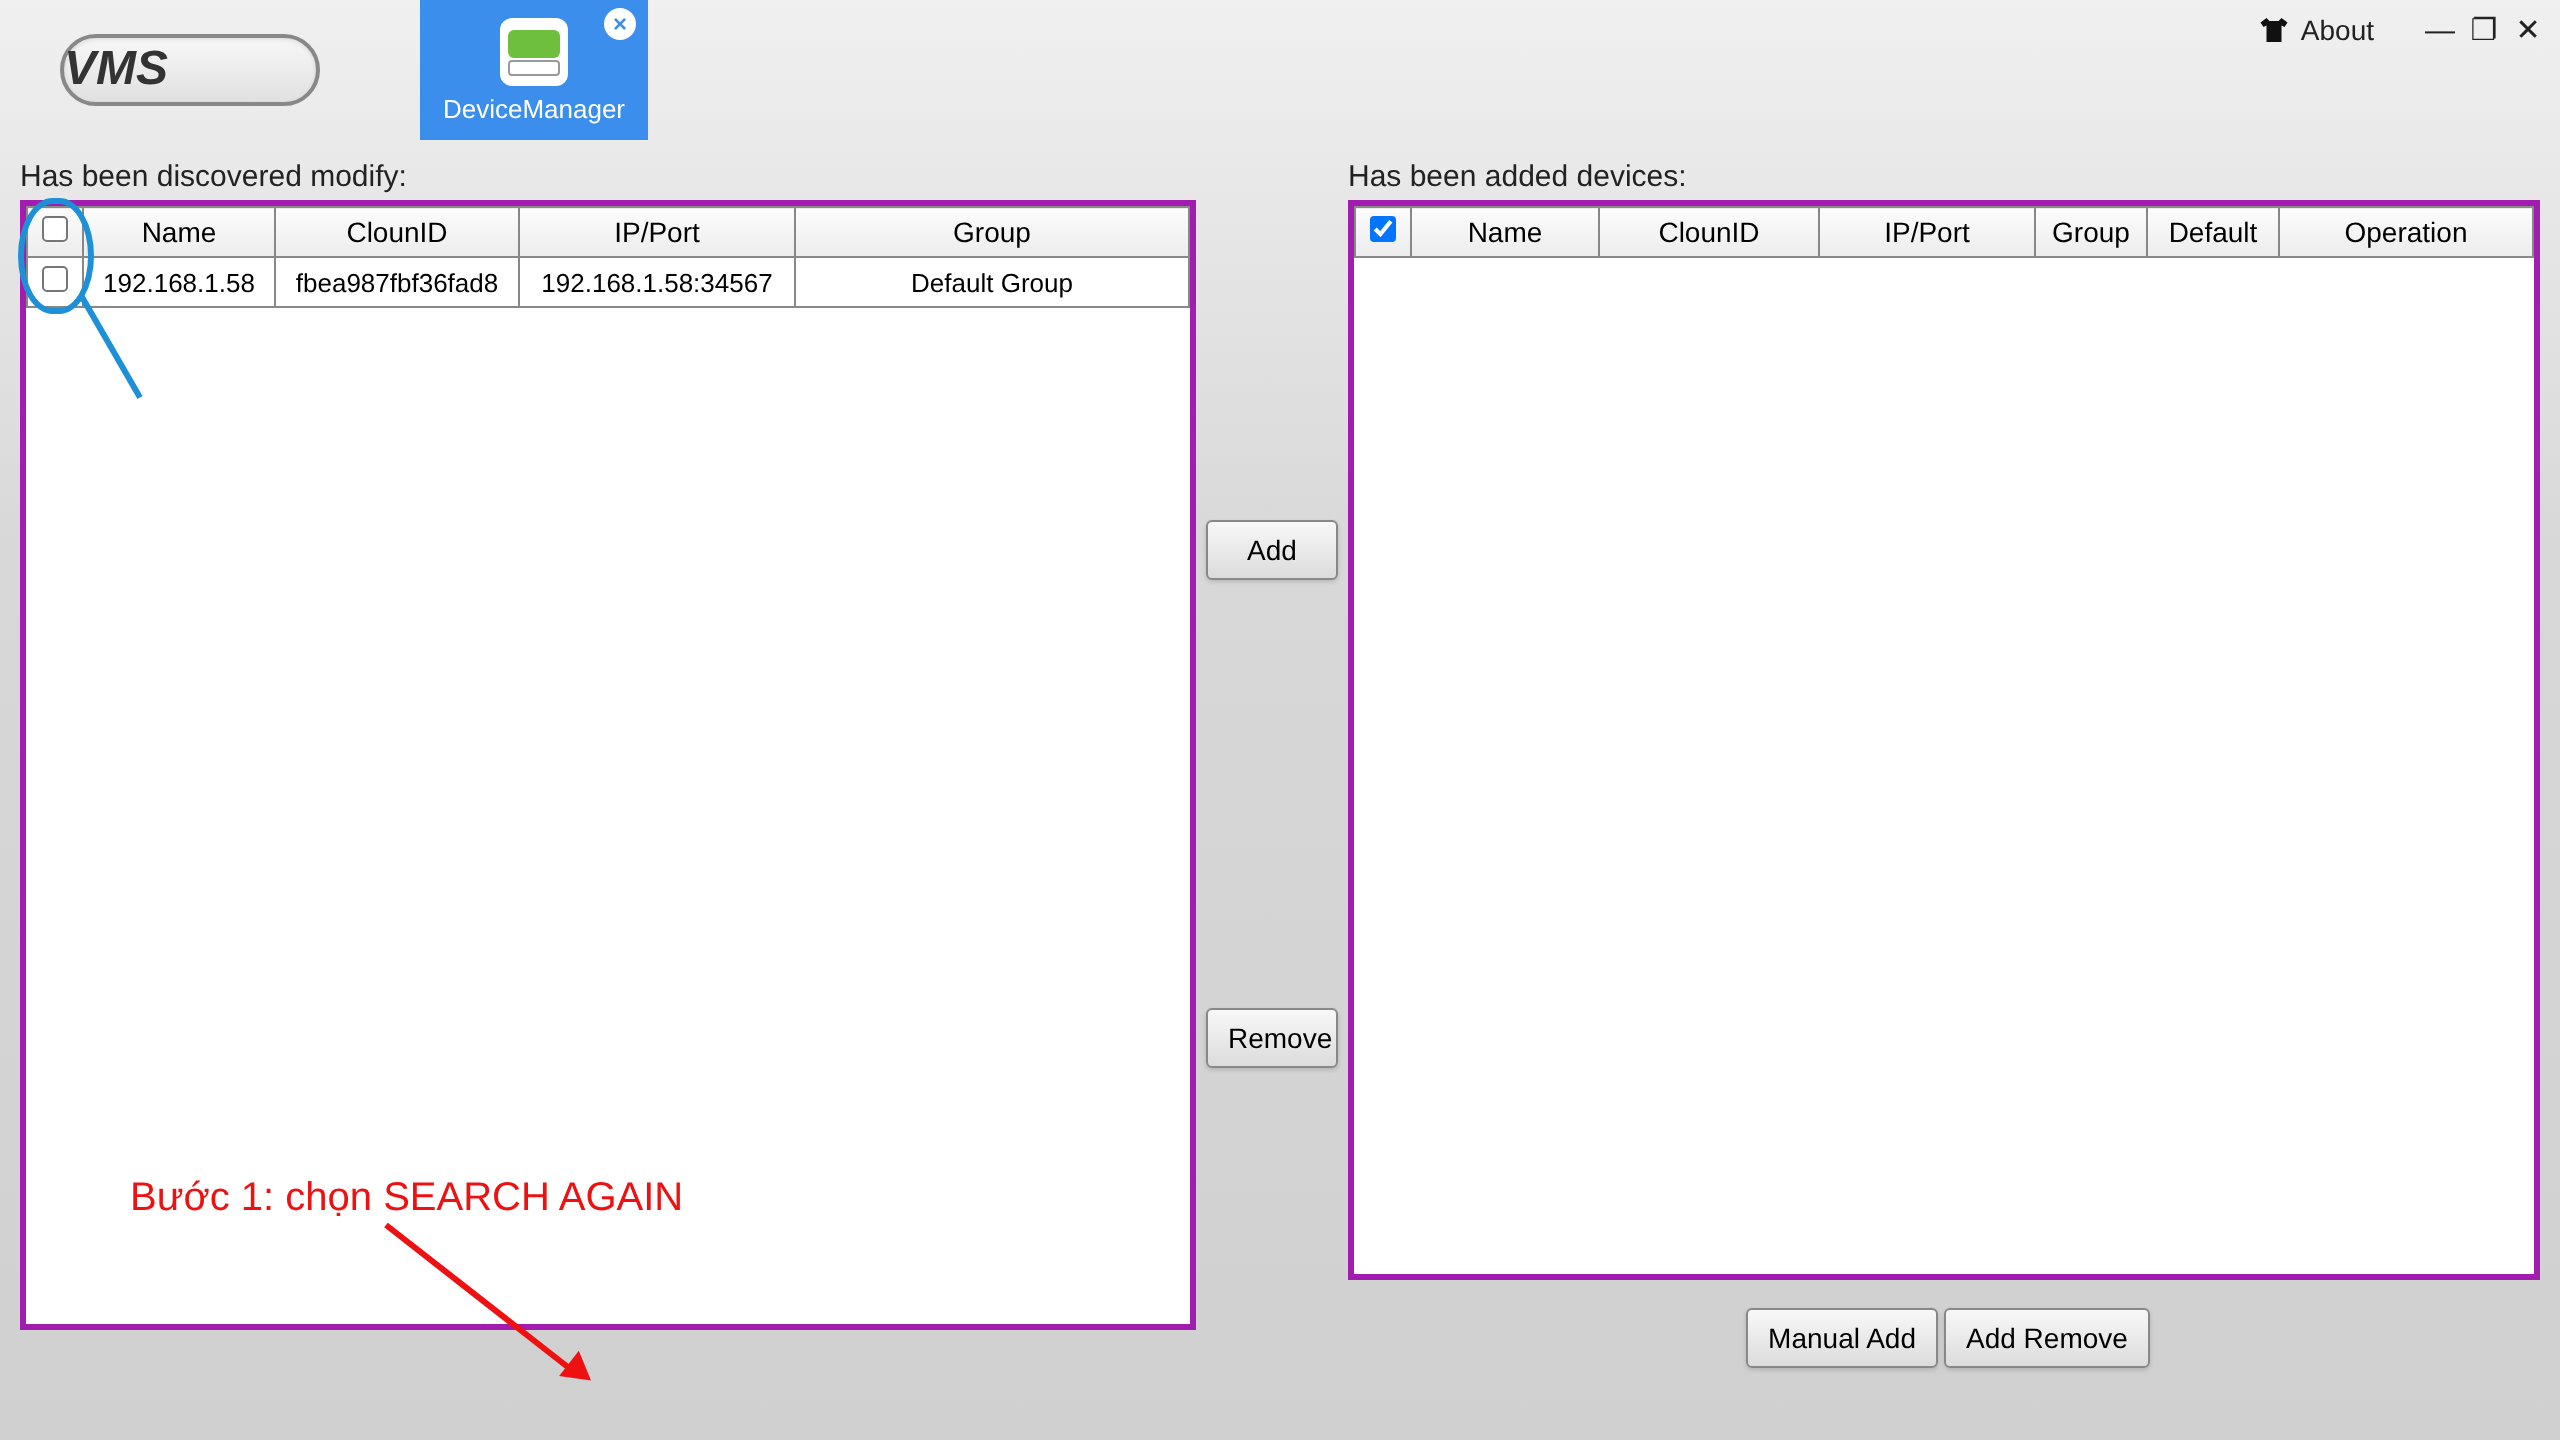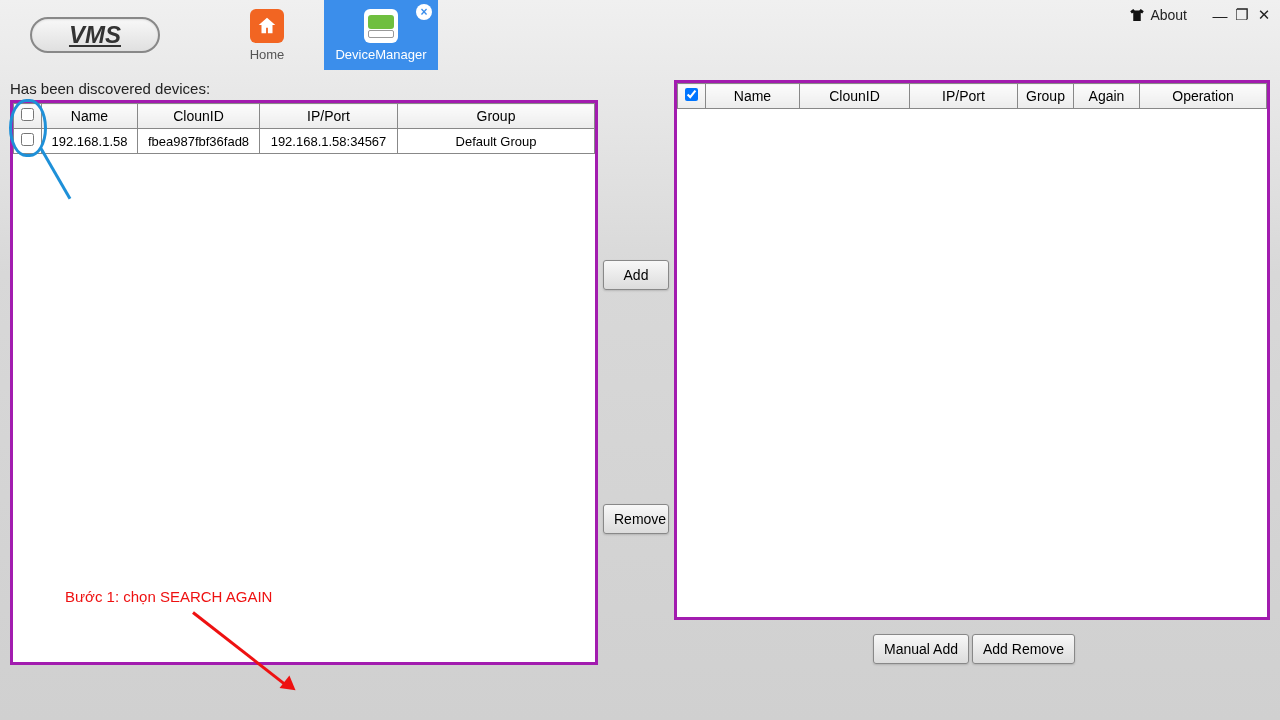--- a/index.html
+++ b/index.html
@@ -14,26 +14,25 @@
     height: 70px;
     display: flex;
     align-items: center;
     padding-left: 30px;
     position: relative;
   }
   .logo {
     width: 130px; height: 36px;
     border: 2px solid #888;
     border-radius: 18px;
-    display: flex; align-items: center; justify-content: center;
+    display: flex; align-items: center; 
     font-size: 24px; font-weight: 800; font-style: italic;
     color: #333;
     background: linear-gradient(#f8f8f8,#e0e0e0);
     box-shadow: inset 0 1px 2px rgba(0,0,0,.1);
-    text-decoration: underline;
   }
   .tabs { display: flex; margin-left: 50px; height: 70px; align-items: flex-start;}
   .tab {
     width: 114px; height: 70px;
     display: flex; flex-direction: column; align-items:center; justify-content:center;
     font-size: 13px; color:#555;
     position: relative;
     cursor: pointer;
   }
   .tab.active { background:#3b8eeb; color:#fff; }
@@ -108,21 +107,21 @@
   }
   .anno-blue-line {
     left:28px; top:44px; width:58px; height:3px; background:#1e90d8;
     transform: rotate(60deg); transform-origin:left center;
   }
   .anno-blue-text{
     left:52px; top:100px; font-size:15px; color:#1e90d8; white-space:nowrap;
   }
   .anno-blue-text .red{ color:#e11; }
 
-  .anno-red-text{ left:52px; top:485px; font-size:15px; color:#e11; white-space:nowrap;}
+  .anno-red-text{ left:52px; top:485px; font-size:20px; color:#e11; white-space:nowrap;}
   .anno-red-arrow{
     left:180px; top:508px; width:120px; height:3px; background:#e11;
     transform:rotate(38deg); transform-origin:left center;
   }
   .anno-red-arrowhead{
     position:absolute; left:269px; top:576px;
     width:0;height:0;border-left:8px solid transparent;border-right:8px solid transparent;border-top:14px solid #e11;
     transform:rotate(-52deg);
   }
   .anno-red-oval{
@@ -138,28 +137,20 @@
 </style>
 </head>
 <body>
 
 <div class="topbar">
   <div class="logo">
     <span>VMS</span>
   </div>
 
   <div class="tabs">
-    <div class="tab">
-      <div class="tab-icon home-icon-box">
-        <svg class="home-svg" viewBox="0 0 24 24">
-            <path fill="#fff" d="M12 3l9 8h-3v9h-5v-6H11v6H6v-9H3z"></path>
-          </svg>
-      </div>
-      <span>Home</span>
-    </div>
     <div class="tab active">
       <div class="tab-close">×</div>
       <div class="tab-icon dm-icon-box"></div>
       <span>DeviceManager</span>
     </div>
   </div>
 
   <div class="win-controls">
     <div class="about">
       <svg class="tshirt-svg" viewBox="0 0 24 24">
@@ -169,21 +160,21 @@
     </div>
     <div class="win-btn">—</div>
     <div class="win-btn">❐</div>
     <div class="win-btn">✕</div>
   </div>
 </div>
 
 <div class="main">
 
   <div class="panel-left">
-    <div class="panel-label">Has been discovered devices:</div>
+    <div class="panel-label">Has been discovered modify:</div>
     <div class="table-box" style="position:relative;">
       <table>
         <thead>
           <tr>
             <th class="chk"><input type="checkbox" style=""></th>
             <th style="width:96px">Name</th>
             <th style="width:122px">ClounID</th>
             <th style="width:138px">IP/Port</th>
             <th>Group</th>
           </tr>
@@ -211,30 +202,31 @@
 
   <div class="panel-mid">
     <div class="panel-label">&nbsp;</div>
     <div class="spacer1"></div>
     <button class="btn mid-btn">Add</button>
     <div class="spacer2"></div>
     <button class="btn mid-btn">Remove</button>
   </div>
 
   <div class="panel-right">
+    <div class="panel-label">Has been added devices:</div>
     <div class="table-box right">
       <table>
         <thead>
           <tr>
             <th class="chk"><input type="checkbox" checked="" style=""></th>
             <th style="width:94px">Name</th>
             <th style="width:110px">ClounID</th>
             <th style="width:108px">IP/Port</th>
             <th style="width:56px">Group</th>
-            <th style="width:66px">Again</th>
+            <th style="width:66px">Default</th>
             <th>Operation</th>
           </tr>
         </thead>
       </table>
     </div>
     <div class="below-right">
       <div class="right-btns">
         <button class="btn">Manual Add</button>
         <button class="btn">Add Remove</button>
       </div>

